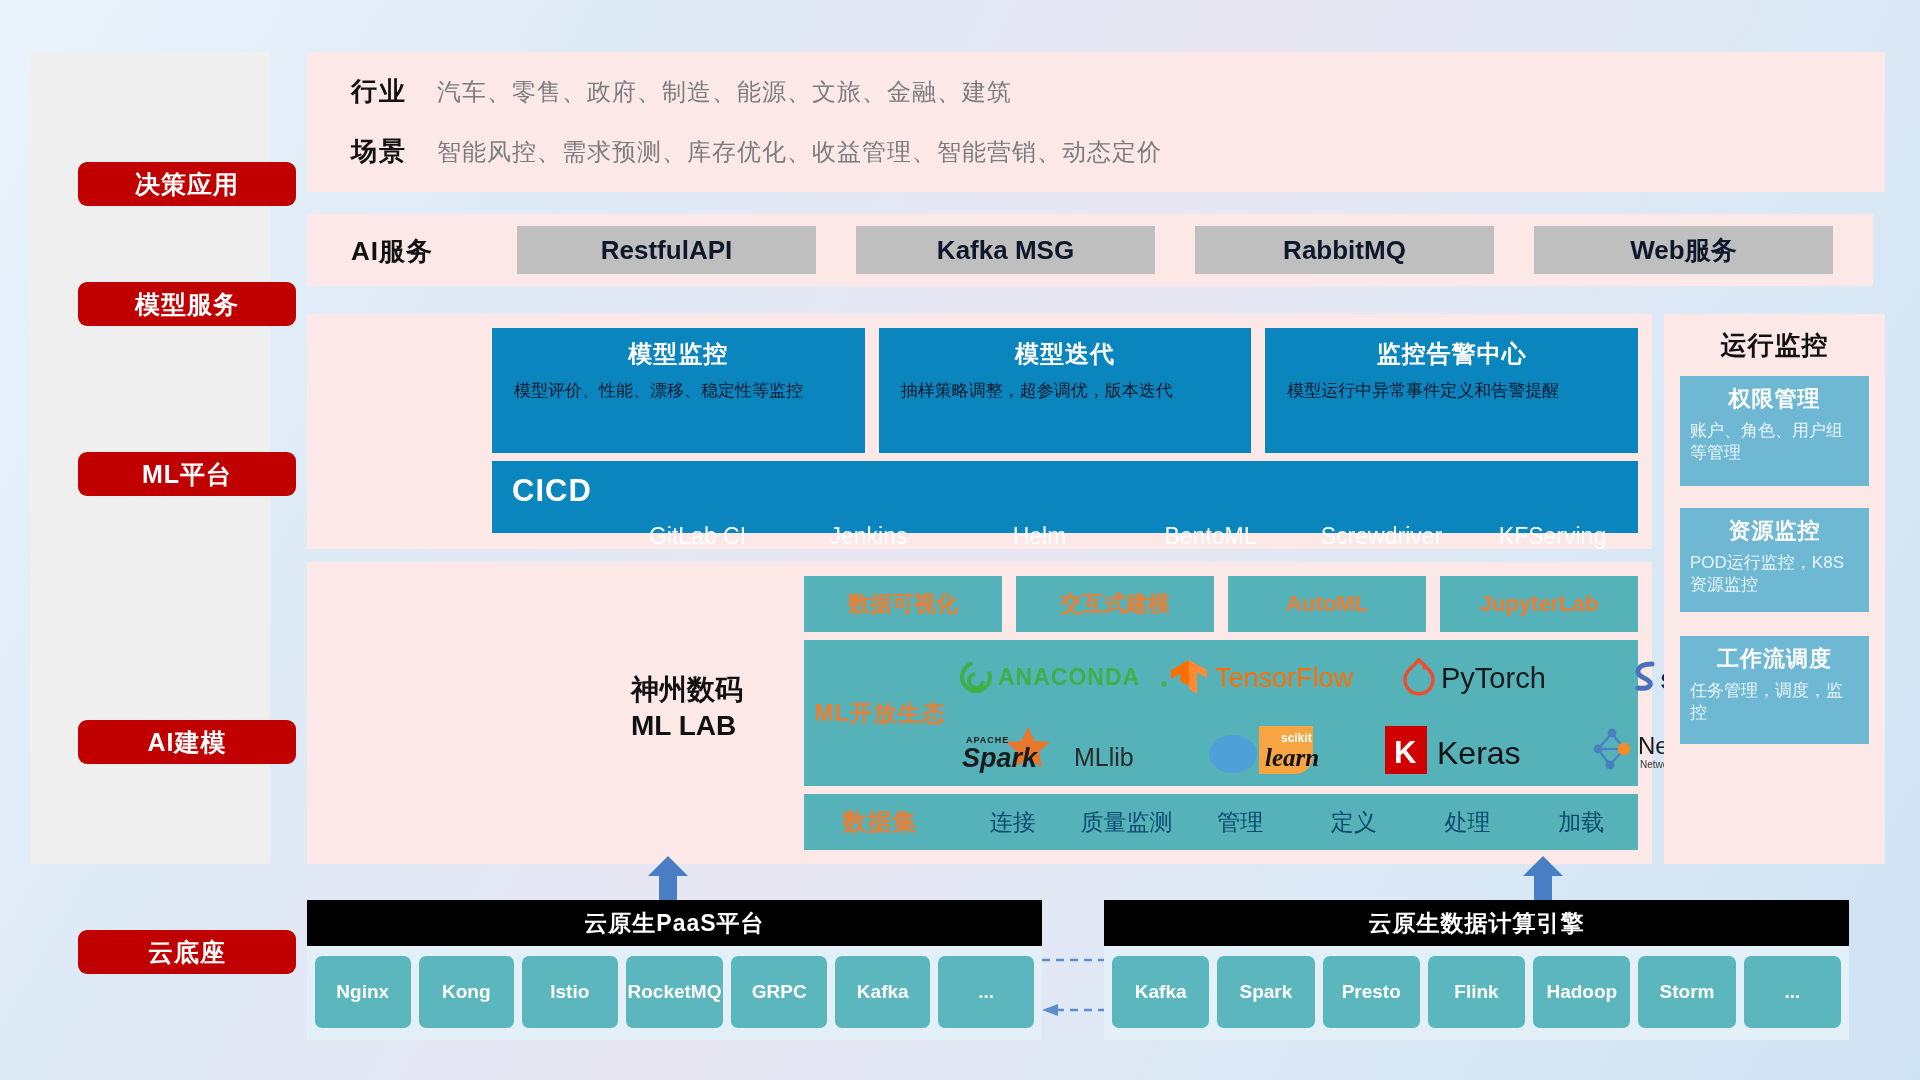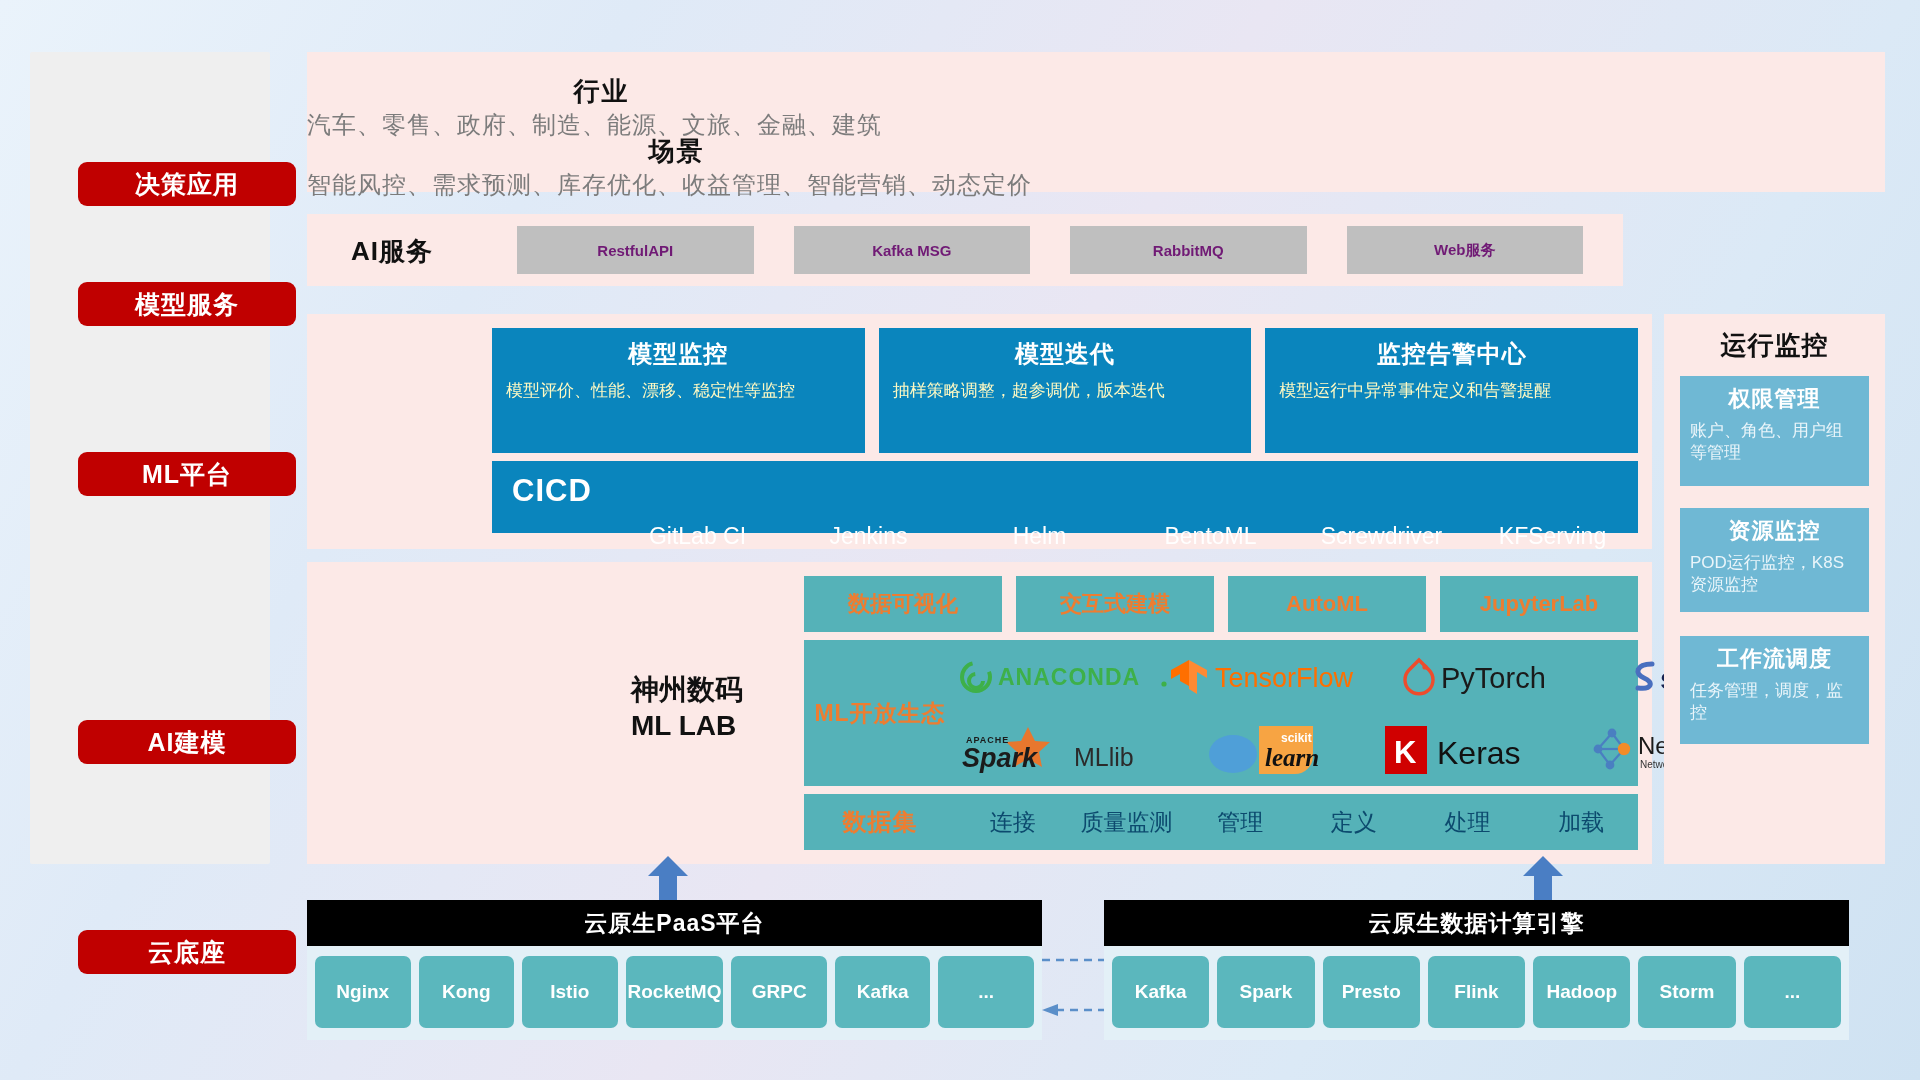--- a/index.html
+++ b/index.html
@@ -23,59 +23,59 @@
     display:flex; align-items:center; justify-content:center;
   }
   #p0 { top:110px; } #p1 { top:230px; } #p2 { top:400px; }
   #p3 { top:668px; } #p4 { top:930px; }
 
   
   .band { position:absolute; background:#fce9e7; }
 
   
   #band-app { left:307px; top:52px; width:1578px; height:140px; }
-  .appline { position:absolute; display:flex; align-items:center;flex-direction:column; }
+  .appline { position:absolute; display:flex; align-items:center; }
   .app-key {
     width:130px; font-size:26px; font-weight:bold; color:#111;
     letter-spacing:2px; padding-left:44px;
   }
   .app-val { font-size:24px; color:#7c7c7c; letter-spacing:1px; }
   #line-ind { left:0; top:22px; }
   #line-sce { left:0; top:82px; }
 
   
-  #band-svc { left:307px; top:214px; width:1316px; height:72px; }
+  #band-svc { left:307px; top:214px; width:1566px; height:72px; }
   .svc-key {
     position:absolute; left:44px; top:20px; width:150px;
     font-size:26px; font-weight:bold; color:#111; letter-spacing:1px;
   }
   .svc-items { position:absolute; left:190px; top:0; right:20px; height:72px;
                display:flex; align-items:center; gap:0; }
   .svc-chip {
     flex:1; margin:0 20px; height:48px; background:#bfbfbf;
     display:flex; align-items:center; justify-content:center;
-    color:#701a75; font-size:15px; font-weight:bold;
+    color:#0f172a; font-size:26px; font-weight:bold;
   }
 
   
   #band-mlops { left:307px; top:314px; width:1345px; height:235px; }
   .mlops-key {
     position:absolute; left:330px; top:105px; width:140px; text-align:left;
     font-size:30px; font-weight:bold; color:#111;
   }
   .mlops-cards {
     position:absolute; left:185px; top:14px; right:14px; height:125px;
     display:flex; gap:14px;
   }
   .mlops-card { flex:1; background:#0a85bd; padding:10px 14px 8px; }
   .mlops-card h4 {
     font-size:24px; color:#fff; font-weight:bold;
     text-align:center; margin-bottom:10px; letter-spacing:1px;
   }
-  .mlops-card p { font-size:17px; color:#fef9c3; line-height:1.35; }
+  .mlops-card p { font-size:17px; color:#0f172a; line-height:1.35;margin-left:8px; }
 
   .cicd-bar {
     position:absolute; left:185px; top:147px; right:14px; height:72px;
     background:#0a85bd; display:flex; align-items:flex-start;
     padding-top:10px;
   }
   .cicd-title {
     width:120px; text-align:center; font-size:31px; font-weight:bold;
     color:#fff; letter-spacing:1px; flex:none; padding-top:2px;
   }

